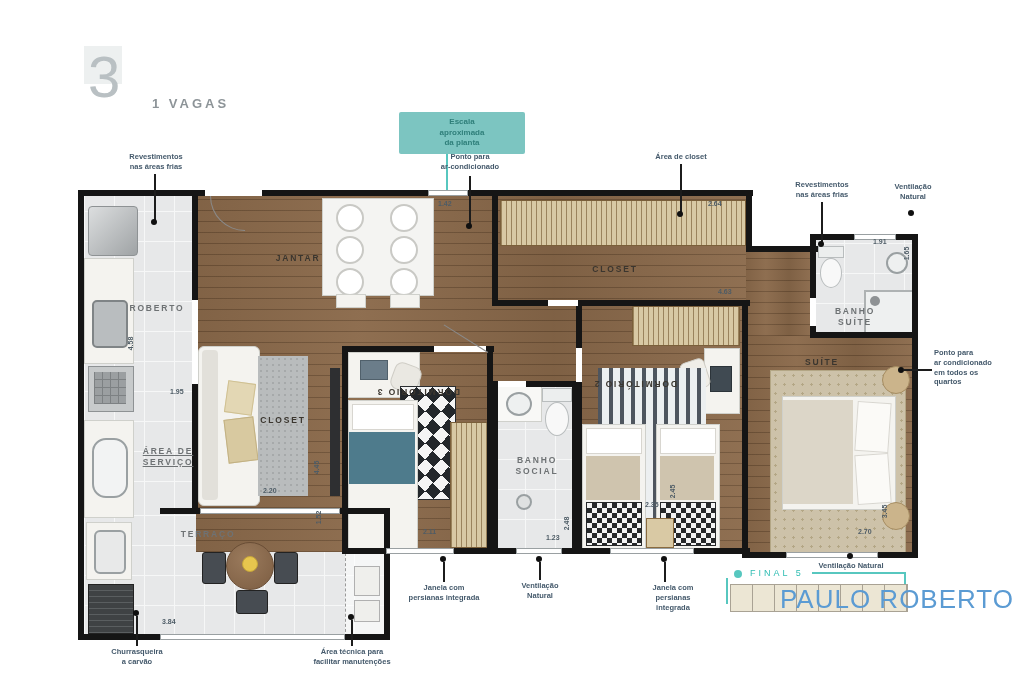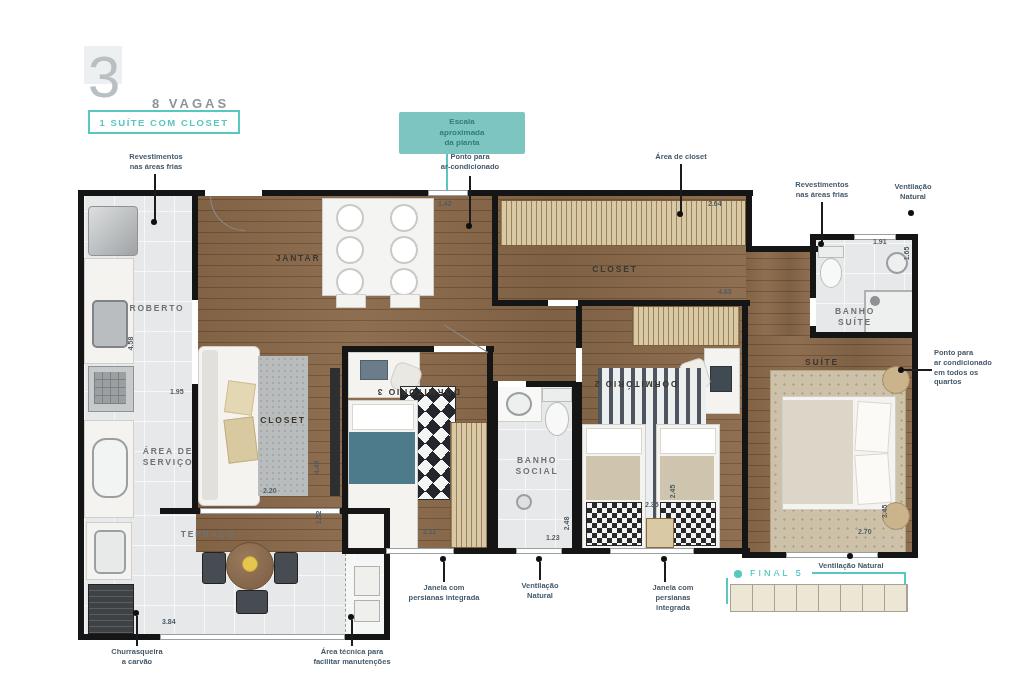--- a/index.html
+++ b/index.html
@@ -73,22 +73,21 @@
   .arc{border:1px solid #8a8a8a;border-top:none;border-right:none;border-radius:0 0 0 100%;}
   .dashed{border:1px dashed #9a9a9a;background:rgba(255,255,255,.6);}
 </style>
 </head>
 <body>
 
 <div class="page">
 
   <div class="abs" style="left:84px;top:46px;width:38px;height:38px;background:#edf0f0;"></div>
   <div class="abs num3" style="left:88px;top:48px;">3</div>
-  <div class="abs vagas" style="left:152px;top:96px;">8 VAGAS</div>
-  <div class="abs badge" style="left:88px;top:110px;width:148px;height:20px;">1 SUÍTE COM CLOSET</div>
+  <div class="abs vagas" style="left:152px;top:96px;">1 VAGAS</div>
 
   <div class="abs callout pre" style="left:399px;top:112px;width:126px;height:42px;">Escala
 aproximada
 da planta</div>
   <div class="abs teal" style="left:446px;top:154px;width:2px;height:164px;"></div>
   <div class="abs dot-teal" style="left:442px;top:316px;width:8px;height:8px;"></div>
 
   <div class="abs tile" style="left:84px;top:196px;width:110px;height:316px;"></div>
   <div class="abs tile" style="left:84px;top:510px;width:302px;height:126px;"></div>
   <div class="abs wood" style="left:196px;top:196px;width:550px;height:356px;"></div>
@@ -220,21 +219,21 @@
   <div class="abs gap" style="left:498px;top:381px;width:28px;height:6px;"></div>
   <div class="abs gap" style="left:576px;top:348px;width:6px;height:34px;"></div>
   <div class="abs gap" style="left:548px;top:300px;width:30px;height:6px;"></div>
   <div class="abs gap" style="left:810px;top:298px;width:6px;height:28px;"></div>
   <div class="abs win" style="left:854px;top:234px;width:42px;height:6px;"></div>
   <div class="abs win" style="left:786px;top:552px;width:92px;height:6px;"></div>
 
   <div class="abs rlabel lab-gray" style="left:117px;top:303px;width:80px;">ROBERTO</div>
   <div class="abs rlabel lab-dark" style="left:258px;top:253px;width:80px;">JANTAR</div>
   <div class="abs rlabel lab-dark" style="left:243px;top:415px;width:80px;">CLOSET</div>
-  <div class="abs rlabel lab-gray pre" style="left:128px;top:446px;width:80px;">ÁREA DE
+  <div class="abs rlabel lab-gray pre" style="left:128px;top:446px;width:80px;text-decoration:underline;">ÁREA DE
 SERVIÇO</div>
   <div class="abs rlabel lab-gray" style="left:168px;top:529px;width:80px;">TERRAÇO</div>
   <div class="abs rlabel lab-dark rot180" style="left:358px;top:386px;width:120px;">DORMITÓRIO 3</div>
   <div class="abs rlabel lab-gray pre" style="left:507px;top:455px;width:60px;">BANHO
 SOCIAL</div>
   <div class="abs rlabel lab-dark rot180" style="left:575px;top:378px;width:120px;">DORMITÓRIO 2</div>
   <div class="abs rlabel lab-dark" style="left:575px;top:264px;width:80px;">CLOSET</div>
   <div class="abs rlabel lab-dark" style="left:782px;top:357px;width:80px;">SUÍTE</div>
   <div class="abs rlabel lab-gray pre" style="left:825px;top:306px;width:60px;">BANHO
 SUÍTE</div>
@@ -317,14 +316,15 @@
   <div class="abs lv" style="left:351px;top:620px;height:26px;"></div>
   <div class="abs dot" style="left:348px;top:614px;"></div>
 
   <div class="abs dot-teal" style="left:734px;top:570px;width:8px;height:8px;"></div>
   <div class="abs final5" style="left:750px;top:568px;">FINAL 5</div>
   <div class="abs teal" style="left:812px;top:572px;width:94px;height:2px;"></div>
   <div class="abs teal" style="left:904px;top:572px;width:2px;height:24px;"></div>
   <div class="abs teal" style="left:726px;top:578px;width:2px;height:26px;"></div>
   <div class="abs keyplan" style="left:730px;top:584px;width:176px;height:26px;"></div>
 
+  <div class="abs logo-top" style="left:700px;top:584px;width:314px;">PAULO ROBERTO</div>
 
 </div>
 
 </body></html>

